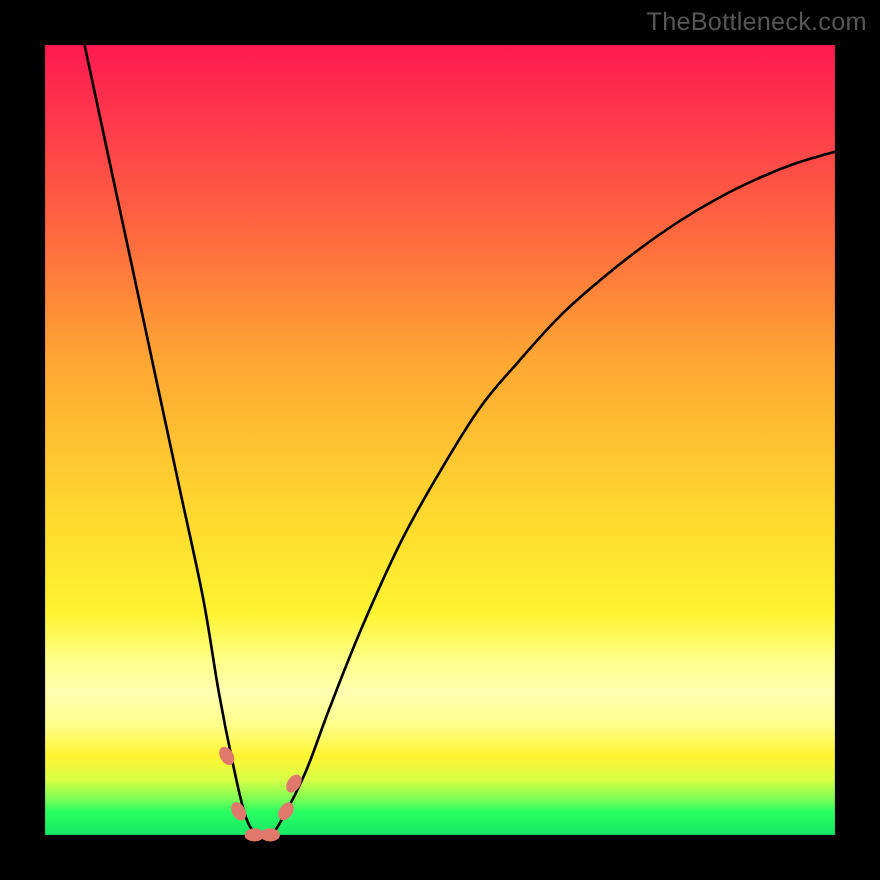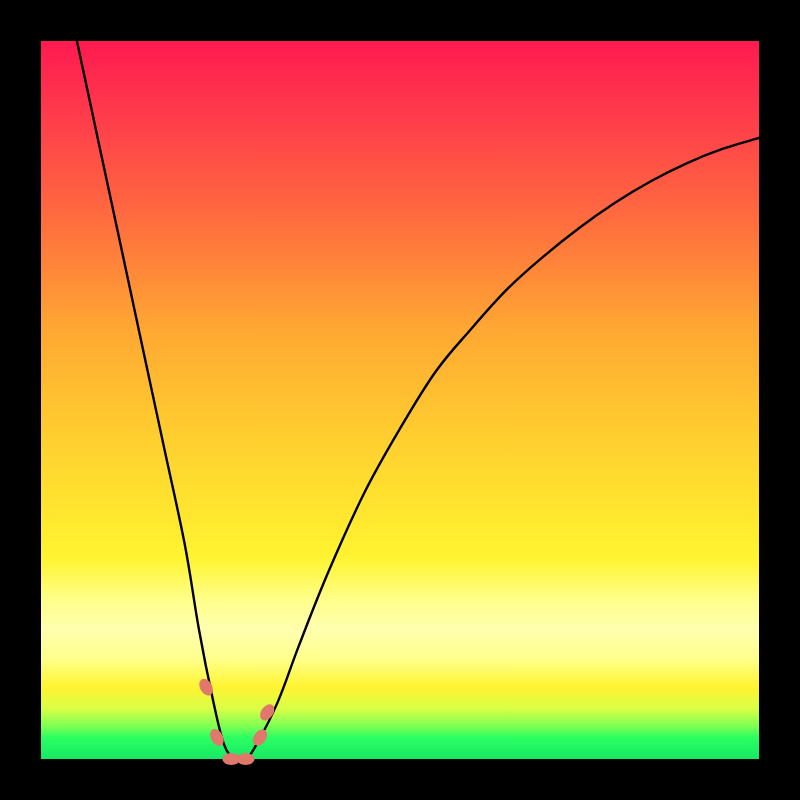--- a/index.html
+++ b/index.html
@@ -67,20 +67,21 @@
   .segment-dot {
     fill: #e0786b;
     stroke: none;
   }
 </style>
 </head>
 <body>
 
 <div class="frame">
 
+  <div class="watermark">TheBottleneck.com</div>
 
   <div class="plot-area">
     <svg class="curve" viewBox="0 0 718 718">
       <path id="curve-path" fill="none" stroke="#000" stroke-width="2.4" stroke-linecap="round" stroke-linejoin="round" d="M 35.9 0.0 C 39.8 18.1, 49.7 64.3, 57.4 100.5 C 65.2 136.7, 71.2 164.9, 79.0 201.0 C 86.7 237.2, 92.8 265.4, 100.5 301.6 C 108.3 337.7, 114.3 365.9, 122.1 402.1 C 129.8 438.3, 137.1 469.0, 143.6 502.6 C 150.1 536.2, 152.8 560.3, 158.0 588.8 C 163.1 617.2, 167.8 639.9, 172.3 660.6 C 176.8 681.2, 179.2 693.3, 183.1 703.6 C 187.0 714.0, 190.0 715.4, 193.9 718.0 C 197.7 720.6, 200.8 720.6, 204.6 718.0 C 208.5 715.4, 209.6 714.0, 215.4 703.6 C 221.2 693.3, 229.2 678.7, 236.9 660.6 C 244.7 642.5, 249.4 626.4, 258.5 603.1 C 267.5 579.9, 275.6 558.5, 287.2 531.3 C 298.8 504.2, 310.2 478.2, 323.1 452.3 C 336.0 426.5, 346.1 409.7, 359.0 387.7 C 371.9 365.7, 382.0 348.4, 394.9 330.3 C 407.8 312.2, 417.9 302.1, 430.8 287.2 C 443.7 272.3, 453.8 260.6, 466.7 247.7 C 479.6 234.8, 489.7 226.4, 502.6 215.4 C 515.5 204.4, 525.6 196.4, 538.5 186.7 C 551.4 177.0, 561.5 170.0, 574.4 161.5 C 587.3 153.1, 597.4 147.1, 610.3 140.0 C 623.2 132.9, 633.3 127.9, 646.2 122.1 C 659.1 116.2, 669.2 112.2, 682.1 107.7 C 695.0 103.2, 711.5 98.9, 718.0 96.9"></path>
       <g id="marker-group">
           <ellipse cx="165.1" cy="646.2" rx="9" ry="6" class="segment-dot" transform="rotate(60 165.1 646.2)"></ellipse>
           <ellipse cx="175.9" cy="696.5" rx="9" ry="6" class="segment-dot" transform="rotate(60 175.9 696.5)"></ellipse>
           <ellipse cx="190.3" cy="718.0" rx="9" ry="6" class="segment-dot" transform="rotate(0 190.3 718.0)"></ellipse>
           <ellipse cx="204.6" cy="718.0" rx="9" ry="6" class="segment-dot" transform="rotate(0 204.6 718.0)"></ellipse>
           <ellipse cx="219.0" cy="696.5" rx="9" ry="6" class="segment-dot" transform="rotate(-55 219.0 696.5)"></ellipse>

